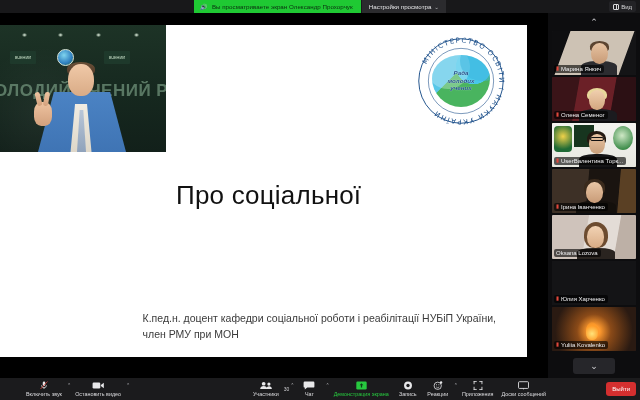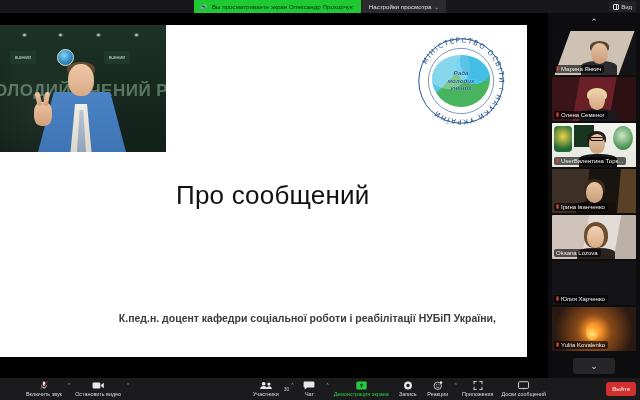--- a/index.html
+++ b/index.html
@@ -157,21 +157,21 @@
   .slide-title {
     position: absolute; left: 176px; top: 155px;
     font-size: 26px; color: #111; letter-spacing: .2px; white-space: nowrap;
   }
   .slide-author {
     position: absolute; right: 31px; top: 262px;
     font-size: 10.5px; color: #3b3b3b; white-space: nowrap;
   }
   .slide-affil {
     position: absolute; right: 31px; top: 286px;
-    font-size: 10.5px; color: #3b3b3b; text-align: left; line-height: 15.5px; font-weight: bold;
+    font-size: 10.5px; color: #3b3b3b; text-align: left; line-height: 15.5px;
   }
 
   
   .strip {
     position: absolute; right: 0; top: 13px; width: 92px; height: 365px;
     background: #0d0d0f; z-index: 20;
   }
   .strip-up {
     height: 17px; display: flex; align-items: center; justify-content: center;
     color: #cfcfd2; font-size: 9px;
@@ -341,23 +341,24 @@
           </svg>
         </div>
         <div class="logo-core"></div>
         <div class="logo-txt">
           <div>Рада</div>
           <div>молодих</div>
           <div>учених</div>
         </div>
       </div>
 
-      <div class="slide-title">Про сообщений</div>
+      <div class="slide-title">Про соціальної</div>
       <div class="slide-affil">
         <div>К.пед.н. доцент кафедри соціальної роботи і реабілітації НУБіП України,</div>
+        <div>член РМУ при МОН</div>
       </div>
     </div>
   </div>
 
   <div class="strip">
     <div class="strip-up">⌃</div>
 
     <div class="tile">
       <div class="cam cam-a">
         <div class="torso"></div>

